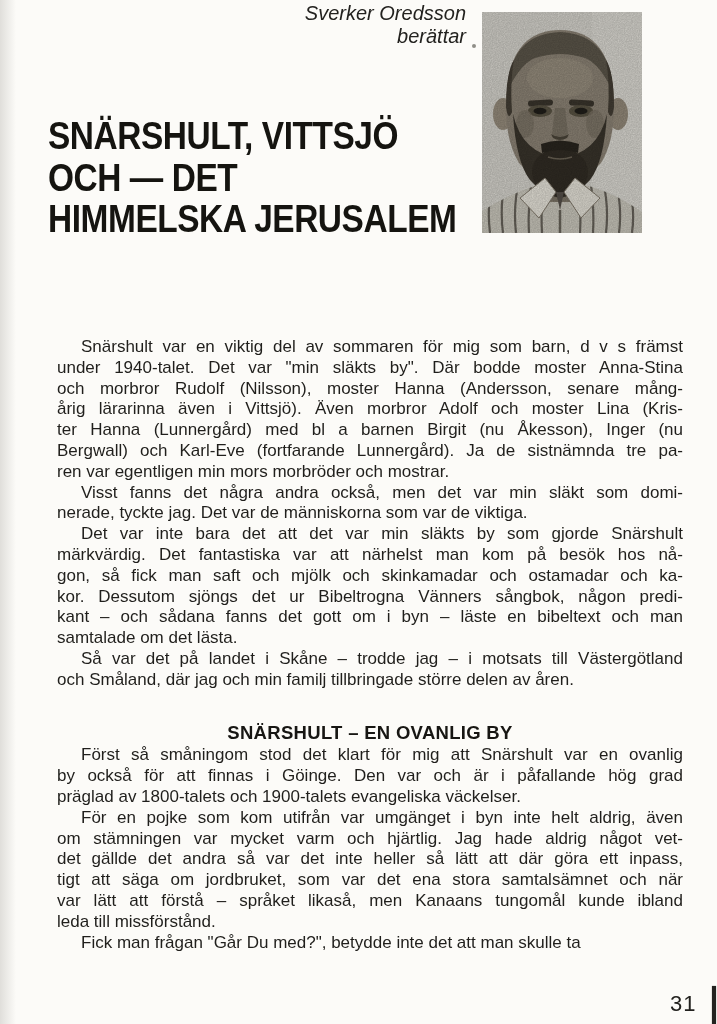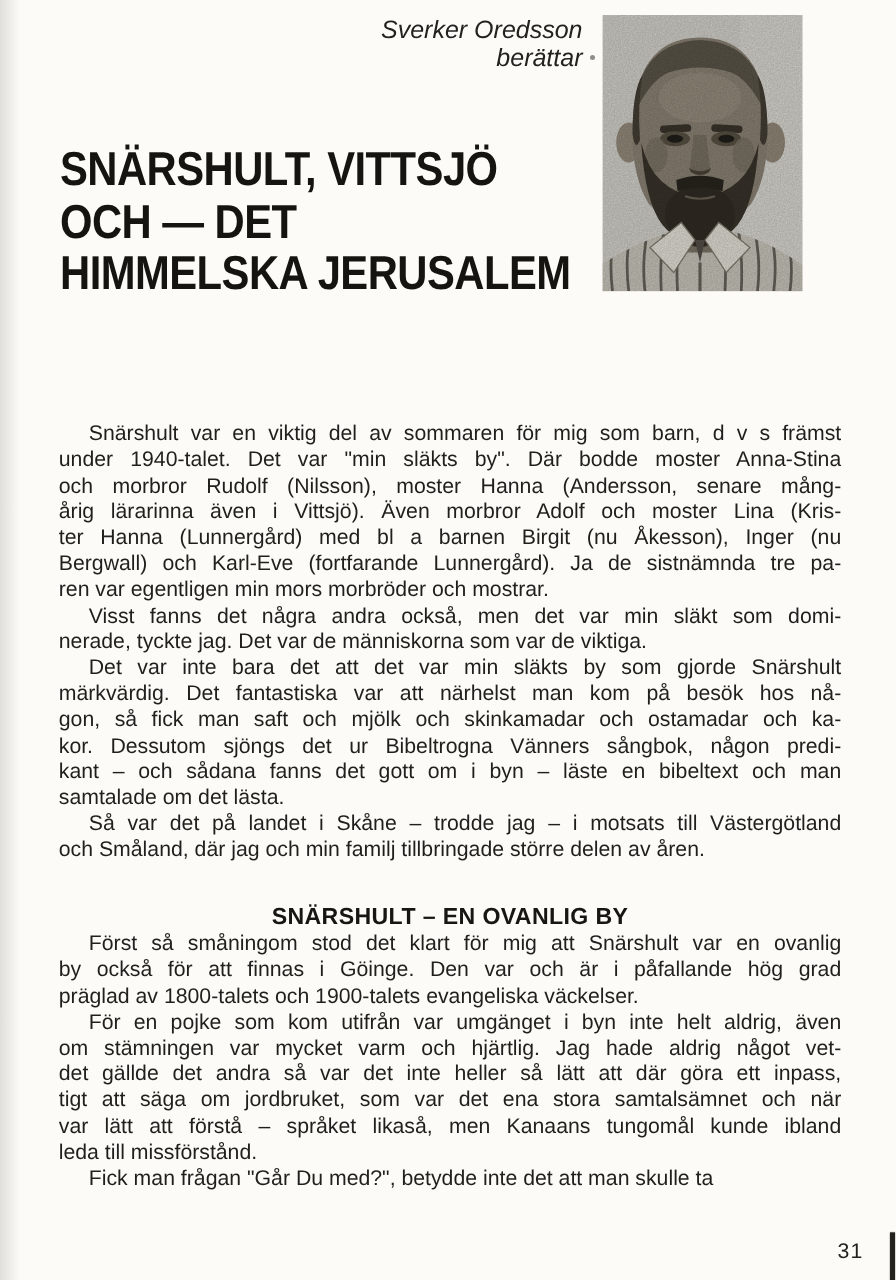--- a/index.html
+++ b/index.html
@@ -10,58 +10,58 @@
     overflow:hidden;
     font-family:"Liberation Sans","DejaVu Sans",sans-serif;
     color:#1e1d1a;
   }
   .edge-shadow-left{
     position:absolute;left:0;top:0;width:16px;height:100%;
     background:linear-gradient(to right, rgba(110,108,100,.20), rgba(110,108,100,0));
     pointer-events:none;
   }
   .byline{
-    position:absolute;top:13px;left:0;width:466px;
+    position:absolute;top:2px;left:0;width:466px;
     text-align:right;font-style:italic;
     font-size:20px;line-height:23px;color:#23221f;
   }
   .speck{
     position:absolute;left:472px;top:44px;width:4px;height:4px;
     background:#8f8e88;border-radius:50%;
   }
   .title{
     position:absolute;left:48px;top:116px;width:560px;
     font-weight:bold;font-size:38px;line-height:41.5px;
     letter-spacing:-0.5px;color:#151410;
     transform:scaleX(.88);transform-origin:left top;
   }
   .title .tline{white-space:nowrap;}
   .photo{
     position:absolute;left:482px;top:12px;width:160px;height:221px;
   }
   .article{
-    position:absolute;left:47px;top:337px;width:626px;
+    position:absolute;left:57px;top:337px;width:626px;
     font-size:17px;line-height:20.8px;color:#201f1c;
   }
   .para{margin:0;}
   .line{
     text-align:justify;
     text-align-last:justify;
     overflow:hidden;white-space:nowrap;
   }
   .line.last{text-align-last:left;}
   .line.first{text-indent:24px;}
   .section-heading{
     text-align:center;font-weight:bold;
     font-size:18.5px;line-height:20.8px;letter-spacing:.3px;
     margin-top:32px;margin-bottom:2px;color:#171613;
   }
   .page-number{
     position:absolute;left:670px;top:991px;
-    font-size:17px;letter-spacing:1px;color:#22211e;
+    font-size:22px;letter-spacing:1px;color:#22211e;
   }
   .scan-bar{
     position:absolute;left:712px;top:986px;width:4px;height:38px;
     background:#23221f;box-shadow:0 0 1px #23221f;
   }
 </style>
 </head>
 <body>
 
 <div class="page">

